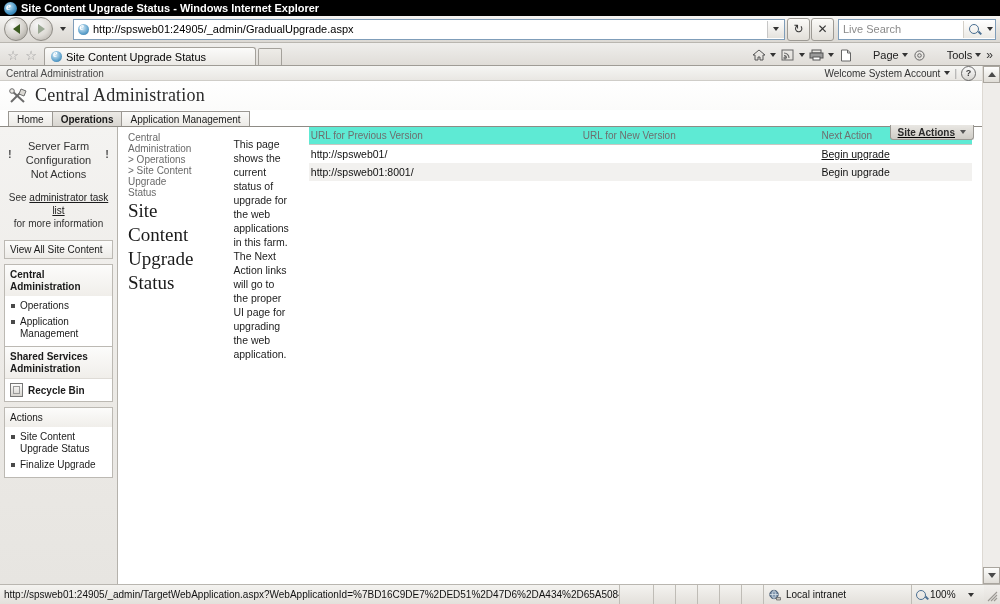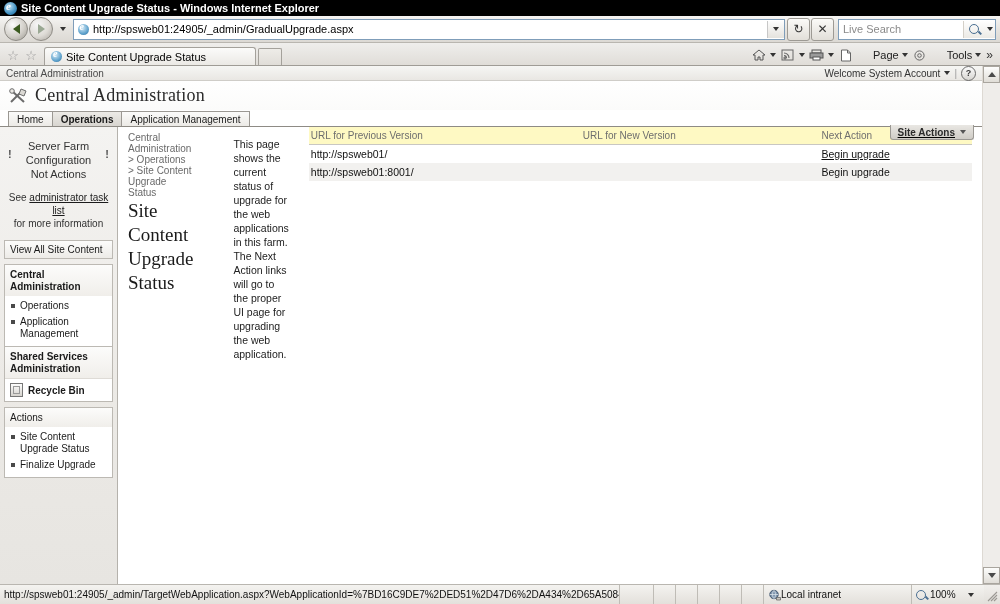--- a/index.html
+++ b/index.html
@@ -209,21 +209,21 @@
   .content{flex:1;min-width:0;display:flex;flex-direction:row;background:#fff;}
   .crumbband{padding:5px 10px 0 10px;}
   .crumb{font-size:10px;color:#6a6a6a;}
   .pagetitle{font-family:"Liberation Serif",serif;font-size:19px;color:#1a1a1a;margin-top:1px;line-height:24px;}
   .contentrule{height:1px;background:#cfcdc8;margin:4px 10px 0 10px;}
   .descrip{font-size:10.5px;color:#222;padding:10px 10px 10px 10px;line-height:14px;}
   .tblwrap{padding:0 10px 0 10px;}
   table.grid{width:100%;border-collapse:collapse;table-layout:fixed;}
   table.grid th{
     text-align:left;font-weight:normal;font-size:10px;color:#6e6e6e;
-    padding:3px 3px 3px 2px;background:#fef9c3;border-bottom:1px solid #c9c7c2;
+    padding:3px 3px 3px 2px;background:#5eead4;border-bottom:1px solid #c9c7c2;
   }
   table.grid td{font-size:10.5px;color:#111;padding:3px 3px 3px 2px;}
   table.grid tr.alt td{background:#f2f1ef;}
   table.grid tr.alt{background:#c4b5fd;}
   a.navlink{color:#111;text-decoration:underline;}
   .plainaction{color:#111;}
 
   
   .vscroll{
     width:17px;flex:none;background:#f1efec;border-left:1px solid #ddd9d3;
@@ -242,21 +242,21 @@
   .statusbar{
     height:19px;flex:none;display:flex;align-items:stretch;
     background:linear-gradient(180deg,#f1efec,#e2dfda);
     border-top:1px solid #b9b6b0;font-size:10px;color:#111;
   }
   .st-cell{border-right:1px solid #bfbcb6;display:flex;align-items:center;padding:0 4px;box-sizing:border-box;
     background:linear-gradient(180deg,#f4f3f0,#e3e0db);}
   .st-url{flex:1;min-width:0;white-space:nowrap;overflow:hidden;}
   .st-blank{width:22px;}
   .st-blank.wide{width:34px;}
-  .st-zone{width:148px;text-align:center;}
+  .st-zone{width:148px;gap:5px;text-align:center;}
   .zone-icon{width:13px;height:12px;flex:none;position:relative;}
   .st-zoom{width:72px;justify-content:flex-start;gap:4px;border-right:none;}
   .grip{width:14px;display:flex;align-items:flex-end;justify-content:flex-end;padding:0 2px 2px 0;}
   .grip svg{display:block;}
 </style>
 </head>
 <body>
 
 <div class="win">
 

